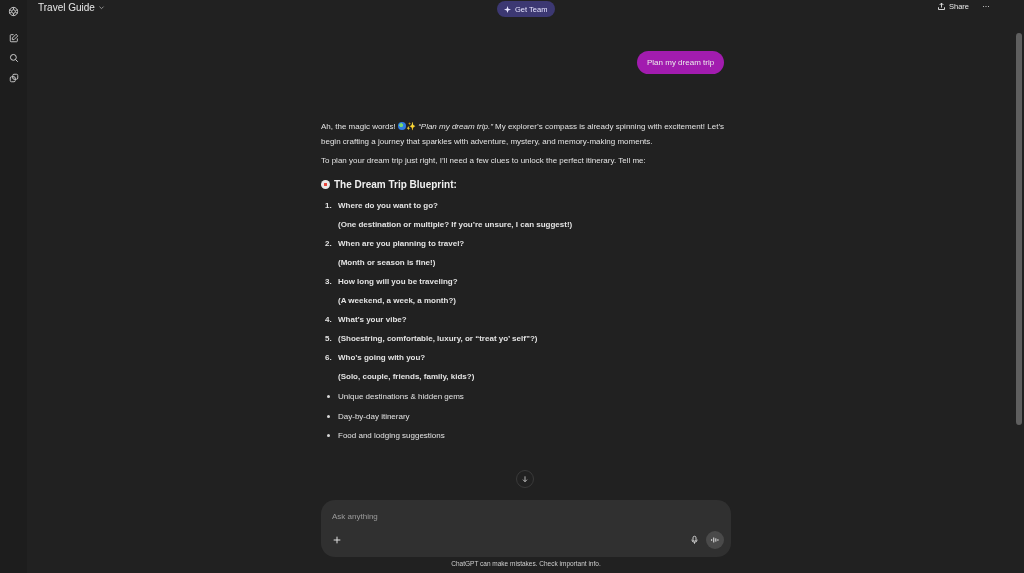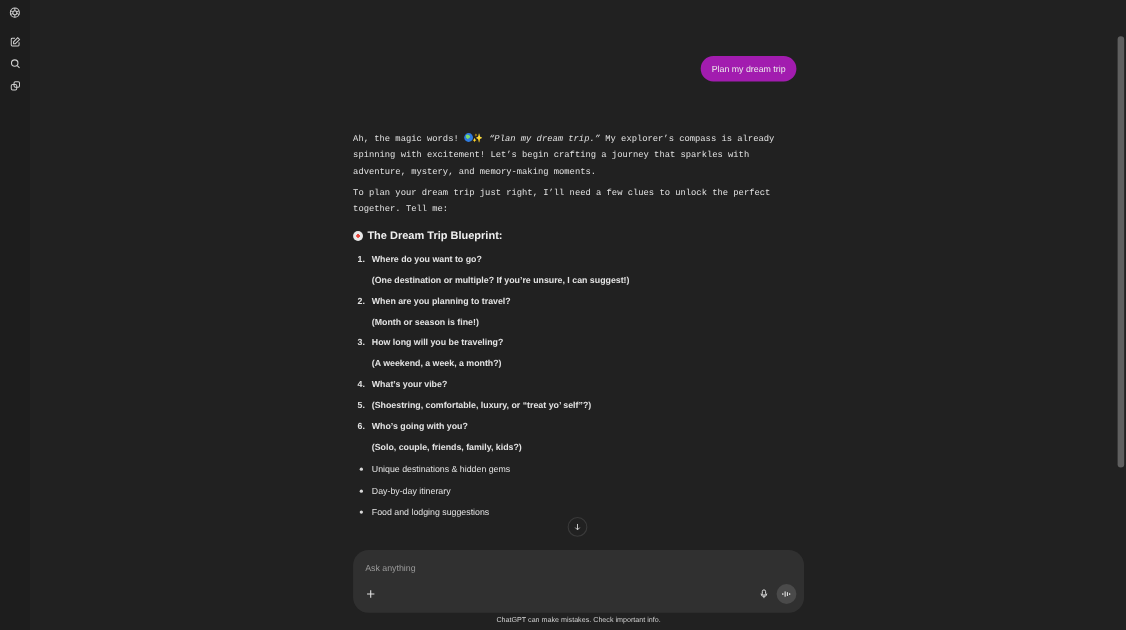--- a/index.html
+++ b/index.html
@@ -60,21 +60,21 @@
       position: absolute; left: 637px; top: 51px; height: 23px;
       padding: 0 10px; background: #a21caf; border-radius: 12px;
       font-size: 8px; color: #ececec; display: flex; align-items: center;
     }
 
     
     .assistant {
       position: absolute; left: 321px; top: 119px; width: 410px;
       font-size: 8px; line-height: 15px; color: #e3e3e3;
     }
-    .assistant p { margin-bottom: 4px; font-family: Liberation Mono, monospace; }
+    .assistant p { margin-bottom: 4px; }
     .assistant em { font-style: italic; }
     .emoji-globe {
       display: inline-block; width: 8px; height: 8px; border-radius: 50%;
       background: radial-gradient(circle at 40% 40%, #7bd96b 0 25%, #2f7be0 30%);
       vertical-align: -1px;
     }
     .emoji-spark { color: #f4cc3c; font-size: 8px; }
     .section-heading {
       font-size: 10px; font-weight: bold; color: #f0f0f0;
       margin-top: 9px; margin-bottom: 4px; display: flex; align-items: center; gap: 4px;
@@ -157,33 +157,57 @@
       </svg>
     </div>
     <div class="rail-btn" style="margin-top:0px;">
       <svg width="10" height="10" viewBox="0 0 24 24" fill="none" stroke="#cfcfcf" stroke-width="2.2">
         <rect x="3" y="9" width="12" height="12" rx="3"></rect>
           <rect x="9" y="3" width="12" height="12" rx="3"></rect>
       </svg>
     </div>
   </nav>
 
+  <header class="header">
+    <div class="model-title">
+      <span>Travel Guide</span>
+      <svg width="7" height="7" viewBox="0 0 24 24" fill="none" stroke="#a0a0a0" stroke-width="3">
+          <path d="M5 9l7 7 7-7"></path>
+        </svg>
+    </div>
+    <div class="get-team">
+      <svg width="7" height="7" viewBox="0 0 24 24" fill="#e6e4ff">
+          <path d="M12 0l3 9 9 3-9 3-3 9-3-9-9-3 9-3z"></path>
+        </svg>
+      <span>Get Team</span>
+    </div>
+    <div class="share-btn">
+      <svg width="9" height="9" viewBox="0 0 24 24" fill="none" stroke="#e8e8e8" stroke-width="2.4">
+          <path d="M12 15V3M7 8l5-5 5 5M4 14v6h16v-6"></path>
+        </svg>
+      <span>Share</span>
+    </div>
+    <div class="more-btn">
+      <span>···</span>
+    </div>
+
+  </header>
 
   <div class="scrollbar"></div>
 
   <div class="user-bubble">
     <span>Plan my dream trip</span>
   </div>
 
   <article class="assistant">
     <p>
       <span>Ah, the magic words! </span><span class="emoji-globe"></span><span class="emoji-spark">✨</span>
       <em>“Plan my dream trip.”</em><span> My explorer’s compass is already spinning with excitement! Let’s begin crafting a journey that sparkles with adventure, mystery, and memory-making moments.</span>
     </p>
-    <p>To plan your dream trip just right, I’ll need a few clues to unlock the perfect together. Tell me:</p>
+    <p>To plan your dream trip just right, I’ll need a few clues to unlock the perfect itinerary. Tell me:</p>
 
     <div class="section-heading">
       <span class="compass"></span>
       <span>The Dream Trip Blueprint:</span>
     </div>
 
     <ol class="questions">
       <li>
         <span class="num">1.</span>
         <span class="q">Where do you want to go?</span>

